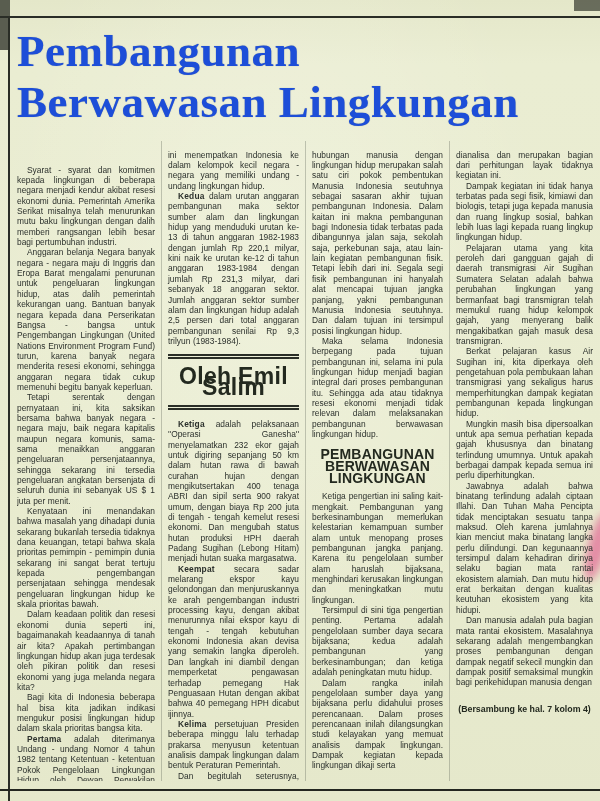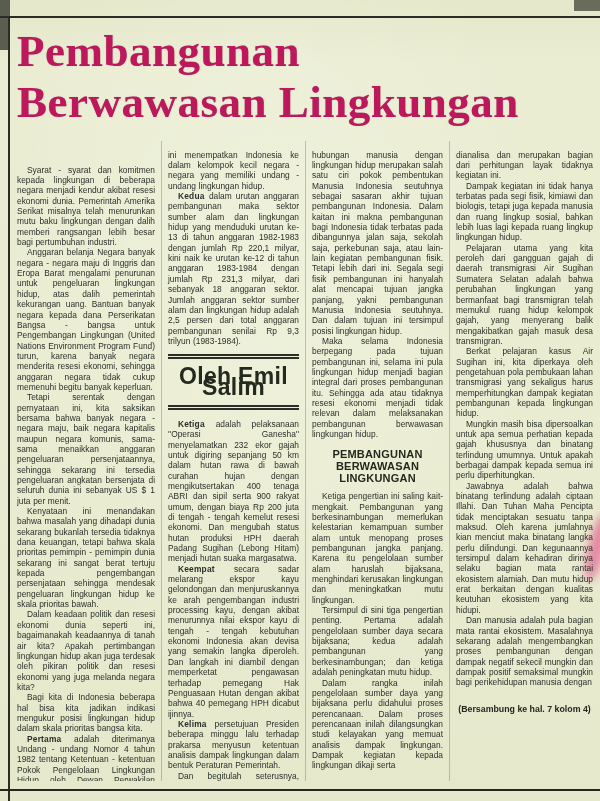--- a/index.html
+++ b/index.html
@@ -20,38 +20,38 @@
   .frame-left{position:absolute;left:8px;top:17px;bottom:0;width:2px;background:#2a2d26;}
   .bottom-rule{position:absolute;left:0;right:0;top:789px;height:2px;background:#23261f;}
   .pink-smear{
     position:absolute;right:-6px;top:512px;width:18px;height:70px;border-radius:50%;
     background:rgba(224,62,132,0.55);filter:blur(4px);transform:rotate(14deg);
   }
   .content{position:absolute;left:17px;top:26px;width:576px;}
   .headline{
     font-family:"Liberation Serif",serif;font-weight:bold;
     font-size:45px;line-height:1.13;letter-spacing:.5px;
-    color:#be185d;margin:0 0 13px 0;
+    color:#1d4ed8;margin:0 0 13px 0;
     text-shadow:0 0 1px rgba(52,63,57,.35);
   }
   .columns{display:flex;height:640px;overflow:hidden;}
   .col{
     width:25%;box-sizing:border-box;padding:2px 6px 0 6px;
     font-size:8.4px;line-height:10.35px;color:#2b302c;
     text-align:justify;
   }
   .col + .col{border-left:1px solid rgba(45,50,42,.25);}
   .col:first-child{padding-left:0;margin-top:22px;}
   .col:last-child{padding-right:0;}
   .para{margin:0;text-indent:10px;word-spacing:.3px;}
   .para.noindent{text-indent:0;margin-top:7px;}
   .para b{letter-spacing:.2px;}
   .subhead{
     margin:9px 4px 7px 4px;text-align:center;text-indent:0;
-    font-size:11px;font-weight:bold;letter-spacing:.2px;line-height:12px;color:#23291f;
+    font-size:14px;font-weight:bold;letter-spacing:.2px;line-height:12px;color:#23291f;
   }
   .byline-box{
     margin:8px 0 9px 0;padding:12px 0 13px 0;text-align:center;
     border-top:5px double #2a2e27;border-bottom:5px double #2a2e27;
   }
   .byline-text{
     font-family:Liberation Sans, sans-serif;font-weight:bold;font-size:23px;color:#23291f;
     letter-spacing:.3px;
   }
   .cont-note{margin:16px 0 0 0;font-weight:bold;font-size:8.8px;text-align:center;color:#23291f;}

